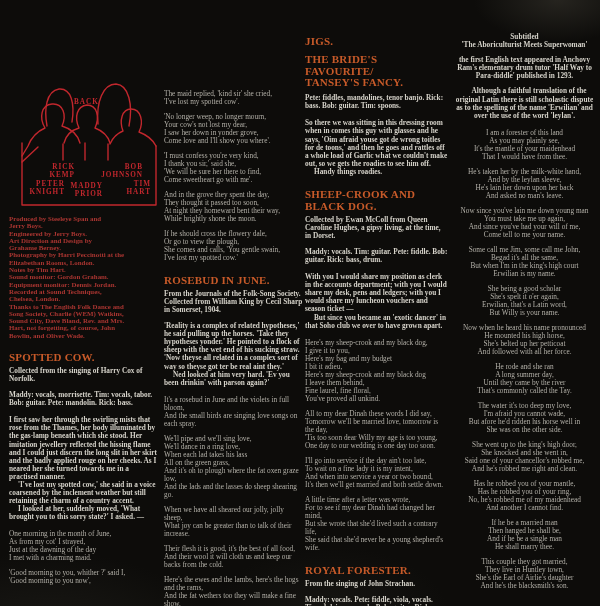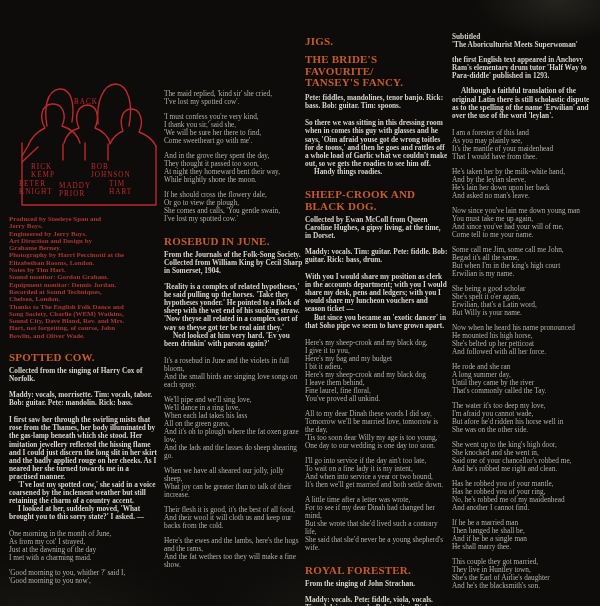--- a/index.html
+++ b/index.html
@@ -7,25 +7,25 @@
     font-family:"Liberation Serif","DejaVu Serif",serif;
     background:
       radial-gradient(120px 60px at 93% 0%, #26241f 0%, rgba(20,19,16,0) 70%),
       radial-gradient(260px 140px at 8% 106%, #1b1a16 0%, rgba(16,15,13,0) 65%),
       radial-gradient(200px 120px at 55% 102%, #171613 0%, rgba(16,15,13,0) 60%),
       #0d0c0a;}
   .col{position:absolute;top:0;}
   #col1{left:9px;width:149px;}
   #col2{left:164px;width:140px;top:90px;}
   #col3{left:305px;width:143px;top:36px;}
-  #col4{left:452px;width:145px;top:33px;}
+  #col4{left:452px;width:145px;top:33px;text-align:center;}
 
   .figure{position:relative;width:140px;height:128px;margin:80px 0 0 10px;}
-  .fig-label{position:absolute;color:#c1272d;font-weight:normal;font-size:7.2px;
-    line-height:7.8px;letter-spacing:1px;white-space:pre-line;text-align:left;}
+  .fig-label{position:absolute;color:#c1272d;font-weight:bold;font-size:7.2px;
+    line-height:7.8px;letter-spacing:1px;white-space:pre-line;text-align:right;}
   .credits{color:#a93531;font-weight:bold;font-size:6.9px;line-height:7.3px;
     white-space:pre-line;margin:7px 0 0 0;}
   .title{color:#c75a29;font-weight:bold;font-size:11px;line-height:11.8px;
     letter-spacing:.2px;margin:13px 0 3px 0;white-space:pre-line;}
   .title.sub{margin-top:6px;}
   .src{color:#d6d3ca;font-weight:bold;font-size:7.3px;line-height:8.1px;margin:0 0 8px 0;}
   .lineup{color:#d6d3ca;font-weight:bold;font-size:7.3px;line-height:8.1px;margin:0 0 9px 0;}
   .note{color:#d6d3ca;font-weight:bold;font-size:7.3px;line-height:8.1px;margin:0;white-space:pre-line;}
   .note.flow{white-space:normal;}
   .note.indent{text-indent:9px;}
@@ -96,20 +96,24 @@
 As from my cot' I strayed,
 Just at the dawning of the day
 I met with a charming maid.</p>
     <p class="verse">'Good morning to you, whither ?' said I,
 'Good morning to you now',</p>
   </div>
 
   <div class="col" id="col2">
     <p class="verse">The maid replied, 'kind sir' she cried,
 'I've lost my spotted cow'.</p>
+    <p class="verse">'No longer weep, no longer mourn,
+Your cow's not lost my dear,
+I saw her down in yonder grove,
+Come love and I'll show you where'.</p>
     <p class="verse">'I must confess you're very kind,
 I thank you sir,' said she,
 'We will be sure her there to find,
 Come sweetheart go with me'.</p>
     <p class="verse">And in the grove they spent the day,
 They thought it passed too soon,
 At night they homeward bent their way,
 While brightly shone the moon.</p>
     <p class="verse">If he should cross the flowery dale,
 Or go to view the plough,
@@ -144,21 +148,21 @@
 TANSEY'S FANCY.</h2>
     <p class="lineup" style="margin-top:5px;">Pete: fiddles, mandolines, tenor banjo. Rick: bass. Bob: guitar. Tim: spoons.</p>
     <p class="note flow">So there we was sitting in this dressing room when in comes this guy with glasses and he says, 'Oim afraid youse got de wrong toitles for de toons,' and then he goes and rattles off a whole load of Garlic what we couldn't make out, so we gets the roadies to see him off.</p>
     <p class="note flow indent">Handy things roadies.</p>
 
     <h2 class="title">SHEEP-CROOK AND
 BLACK DOG.</h2>
     <p class="src">Collected by Ewan McColl from Queen Caroline Hughes, a gipsy living, at the time, in Dorset.</p>
     <p class="lineup">Maddy: vocals. Tim: guitar. Pete: fiddle. Bob: guitar. Rick: bass, drum.</p>
     <p class="note flow">With you I would share my position as clerk in the accounts department; with you I would share my desk, pens and ledgers; with you I would share my luncheon vouchers and season ticket  —</p>
-    <p class="note flow indent">But since you became an 'exotic dancer' in that Soho pipe we seem to have grown apart.</p>
+    <p class="note flow indent">But since you became an 'exotic dancer' in that Soho club we over to have grown apart.</p>
     <div class="vgap"></div>
     <p class="verse">Here's my sheep-crook and my black dog,
 I give it to you,
 Here's my bag and my budget
 I bit it adieu,
 Here's my sheep-crook and my black dog
 I leave them behind,
 Fine laurel, fine floral,
 You've proved all unkind.</p>
     <p class="verse">All to my dear Dinah these words I did say,

